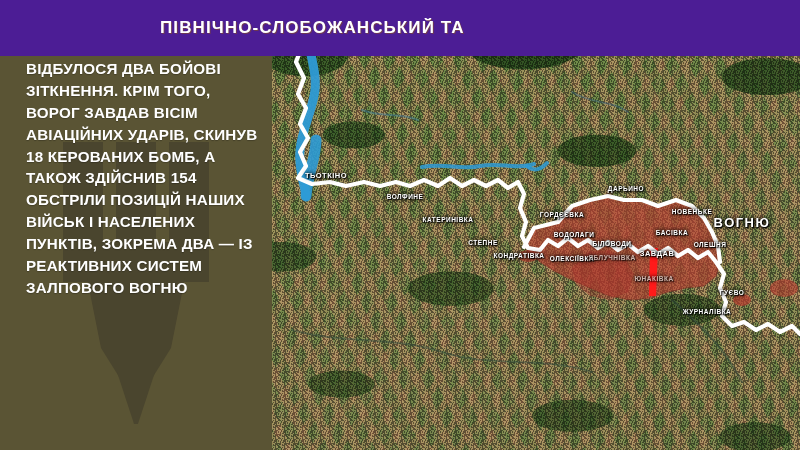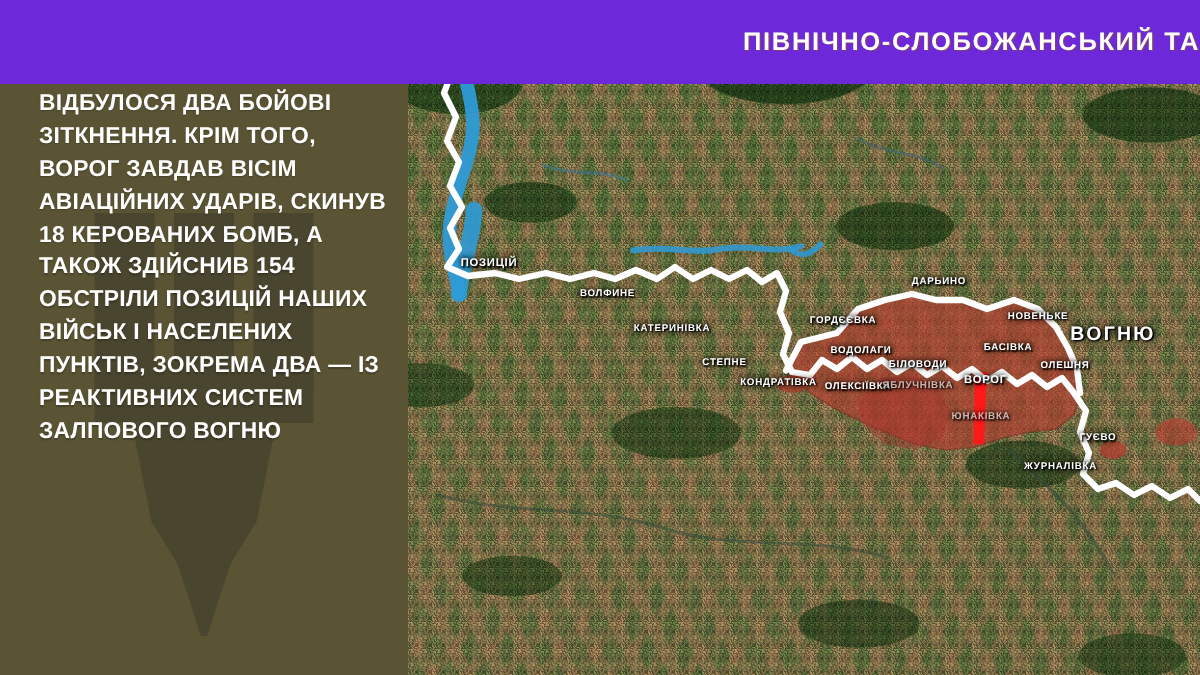--- a/index.html
+++ b/index.html
@@ -55,22 +55,22 @@
 
   
   .sidebar{position:absolute;left:0;top:0;width:272px;height:424px;background:#5A5434;overflow:hidden;}
   .tryzub{position:absolute;left:50%;bottom:-18px;transform:translateX(-50%);
           width:250px;height:300px;opacity:1;}
   .body-text{position:absolute;left:26px;top:58px;width:236px;color:#fff;
      font-size:15.2px;line-height:1.44;font-weight:bold;letter-spacing:.2px;
      text-transform:uppercase;text-shadow:0 1px 1px rgba(0,0,0,.25);}
 
   
-  .header{position:absolute;left:0;top:0;width:800px;height:56px;background:#6d28d9;
-          display:flex;align-items:center;justify-content:flex-end;}
+  .header{position:absolute;left:0;top:0;width:800px;height:56px;background:#4c1d95;
+          display:flex;align-items:center;justify-content:flex-start;}
   .header-title{color:#fff;font-size:17px;font-weight:bold;line-height:1.25;
      text-align:center;letter-spacing:1.1px;text-transform:uppercase;
      text-shadow:1px 1px 0 rgba(150,90,0,.45);padding-left:160px;}
 </style>
 </head>
 <body>
 
 <div id="page">
 
   <div class="map">
@@ -110,32 +110,32 @@
                L250,236 L256,248 L268,250 L276,240 L286,246 L296,238 L306,246
                L316,240 L326,248 L336,242 L346,250 L356,244 L366,252 L376,246
                L386,254 L396,248 L406,256 L416,250 L426,258 L436,252 L444,262
                L452,274 L448,288 L454,302 L450,316 L460,326 L472,322 L484,330
                L496,324 L508,332 L520,326 L528,334" stroke="#ffffff" stroke-width="4.2" fill="none" stroke-linecap="round" stroke-linejoin="round"></path>
       <path d="M252,247 L262,228 L286,222 L300,206 L318,200 L336,196 L352,200 L370,200
                L386,206 L404,200 L420,206 L432,218 L440,232 L446,246 L448,262" stroke="#ffffff" stroke-width="4.2" fill="none" stroke-linecap="round" stroke-linejoin="round"></path>
     </svg>
 
     <div id="label-layer">
-        <div class="lbl m" style="left: 54px; top: 175px;">ПОЗИЦІЙ</div>
+        <div class="lbl m" style="left: 54px; top: 175px;">ТЬОТКІНО</div>
         <div class="lbl s" style="left: 133px; top: 196px;">ВОЛФИНЕ</div>
         <div class="lbl s" style="left: 176px; top: 219px;">КАТЕРИНІВКА</div>
         <div class="lbl s" style="left: 211px; top: 242px;">СТЕПНЕ</div>
         <div class="lbl s" style="left: 247px; top: 255px;">КОНДРАТІВКА</div>
         <div class="lbl s" style="left: 300px; top: 258px;">ОЛЕКСІЇВКА</div>
         <div class="lbl s" style="left: 290px; top: 214px;">ГОРДЄЄВКА</div>
         <div class="lbl s" style="left: 302px; top: 234px;">ВОДОЛАГИ</div>
         <div class="lbl s" style="left: 354px; top: 188px;">ДАРЬИНО</div>
         <div class="lbl s" style="left: 340px; top: 243px;">БІЛОВОДИ</div>
         <div class="lbl s dim" style="left: 340px; top: 257px;">ЯБЛУЧНІВКА</div>
-        <div class="lbl m" style="left: 385px; top: 253px;">ВОРОГ</div>
+        <div class="lbl m" style="left: 385px; top: 253px;">ЗАВДАВ</div>
         <div class="lbl s" style="left: 400px; top: 232px;">БАСІВКА</div>
         <div class="lbl s" style="left: 420px; top: 211px;">НОВЕНЬКЕ</div>
         <div class="lbl s" style="left: 438px; top: 244px;">ОЛЕШНЯ</div>
         <div class="lbl s dim" style="left: 382px; top: 278px;">ЮНАКІВКА</div>
         <div class="lbl big" style="left: 470px; top: 222px;">ВОГНЮ</div>
         <div class="lbl s" style="left: 460px; top: 292px;">ГУЄВО</div>
         <div class="lbl s" style="left: 435px; top: 311px;">ЖУРНАЛІВКА</div>
       </div>
   </div>
 

